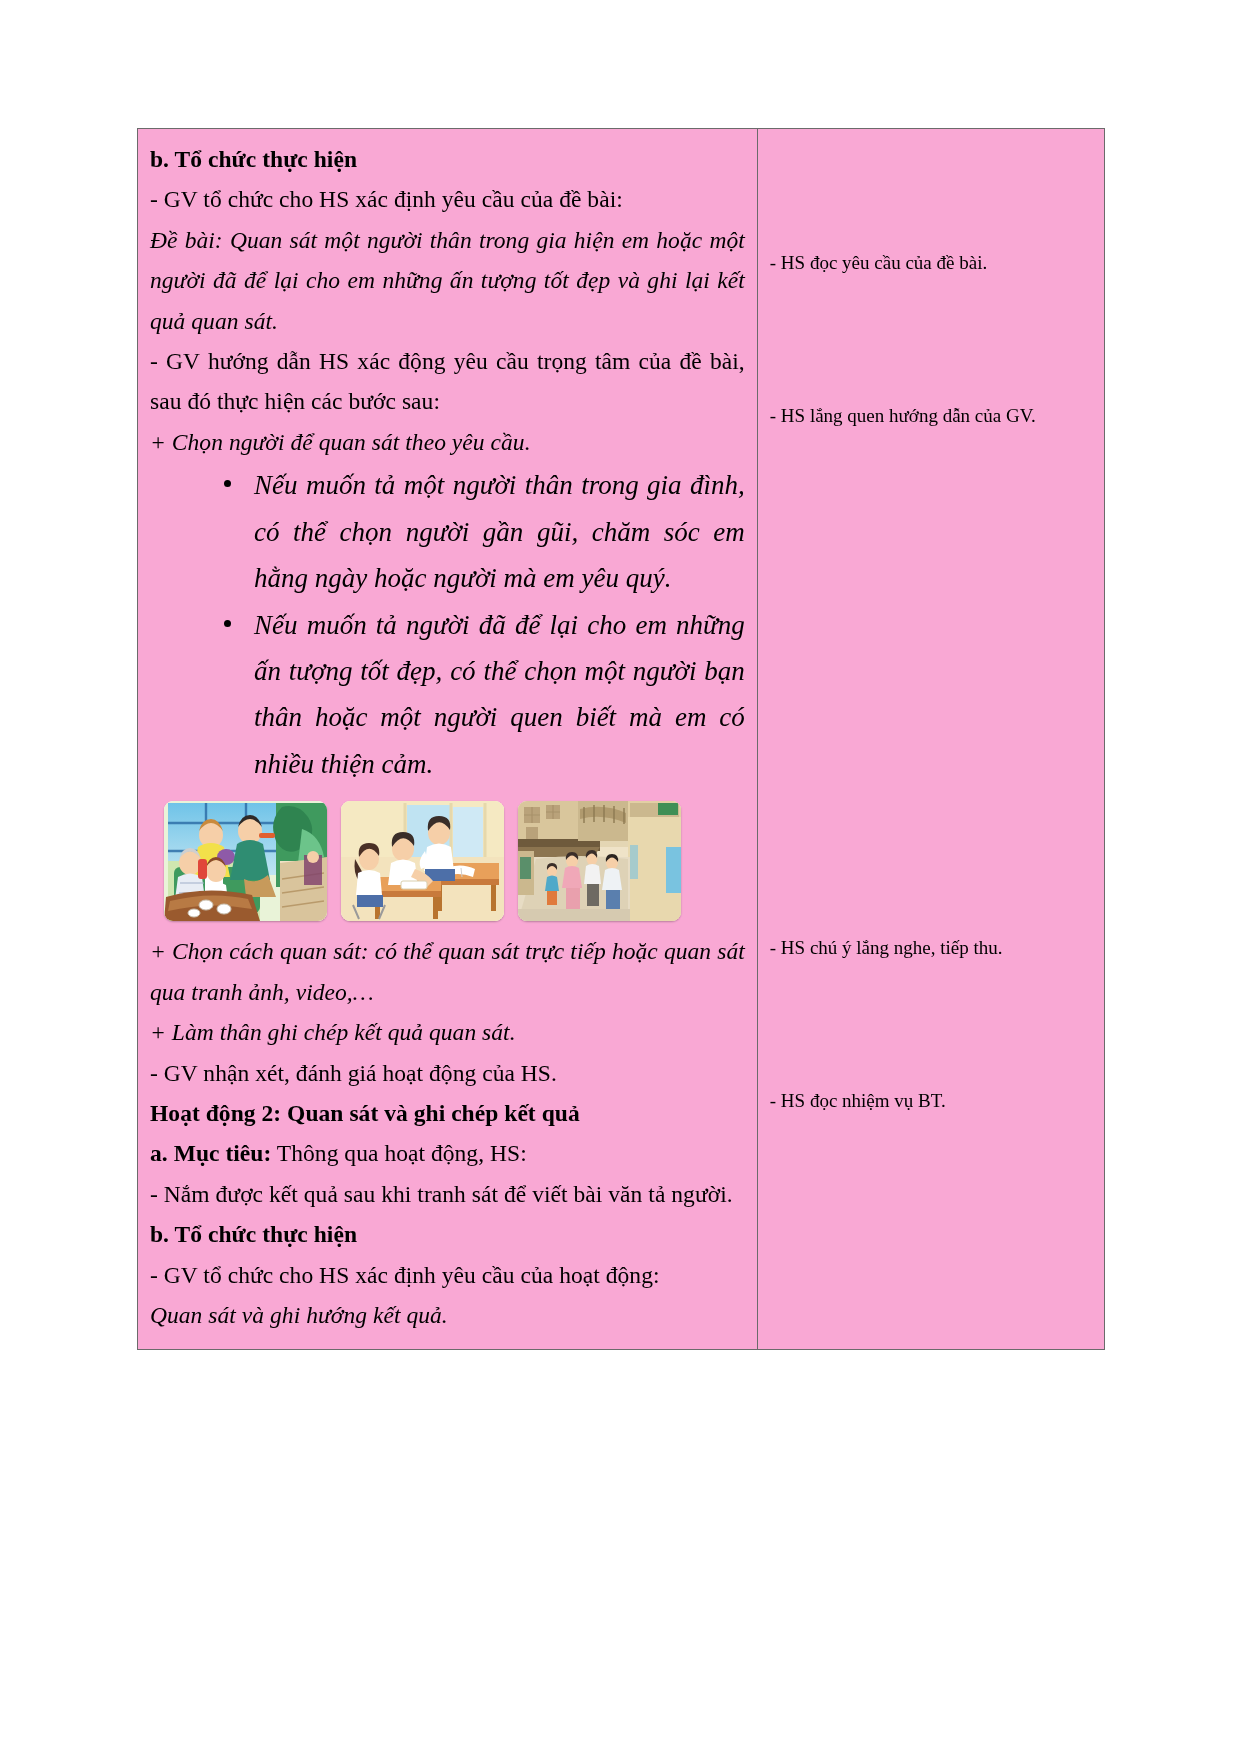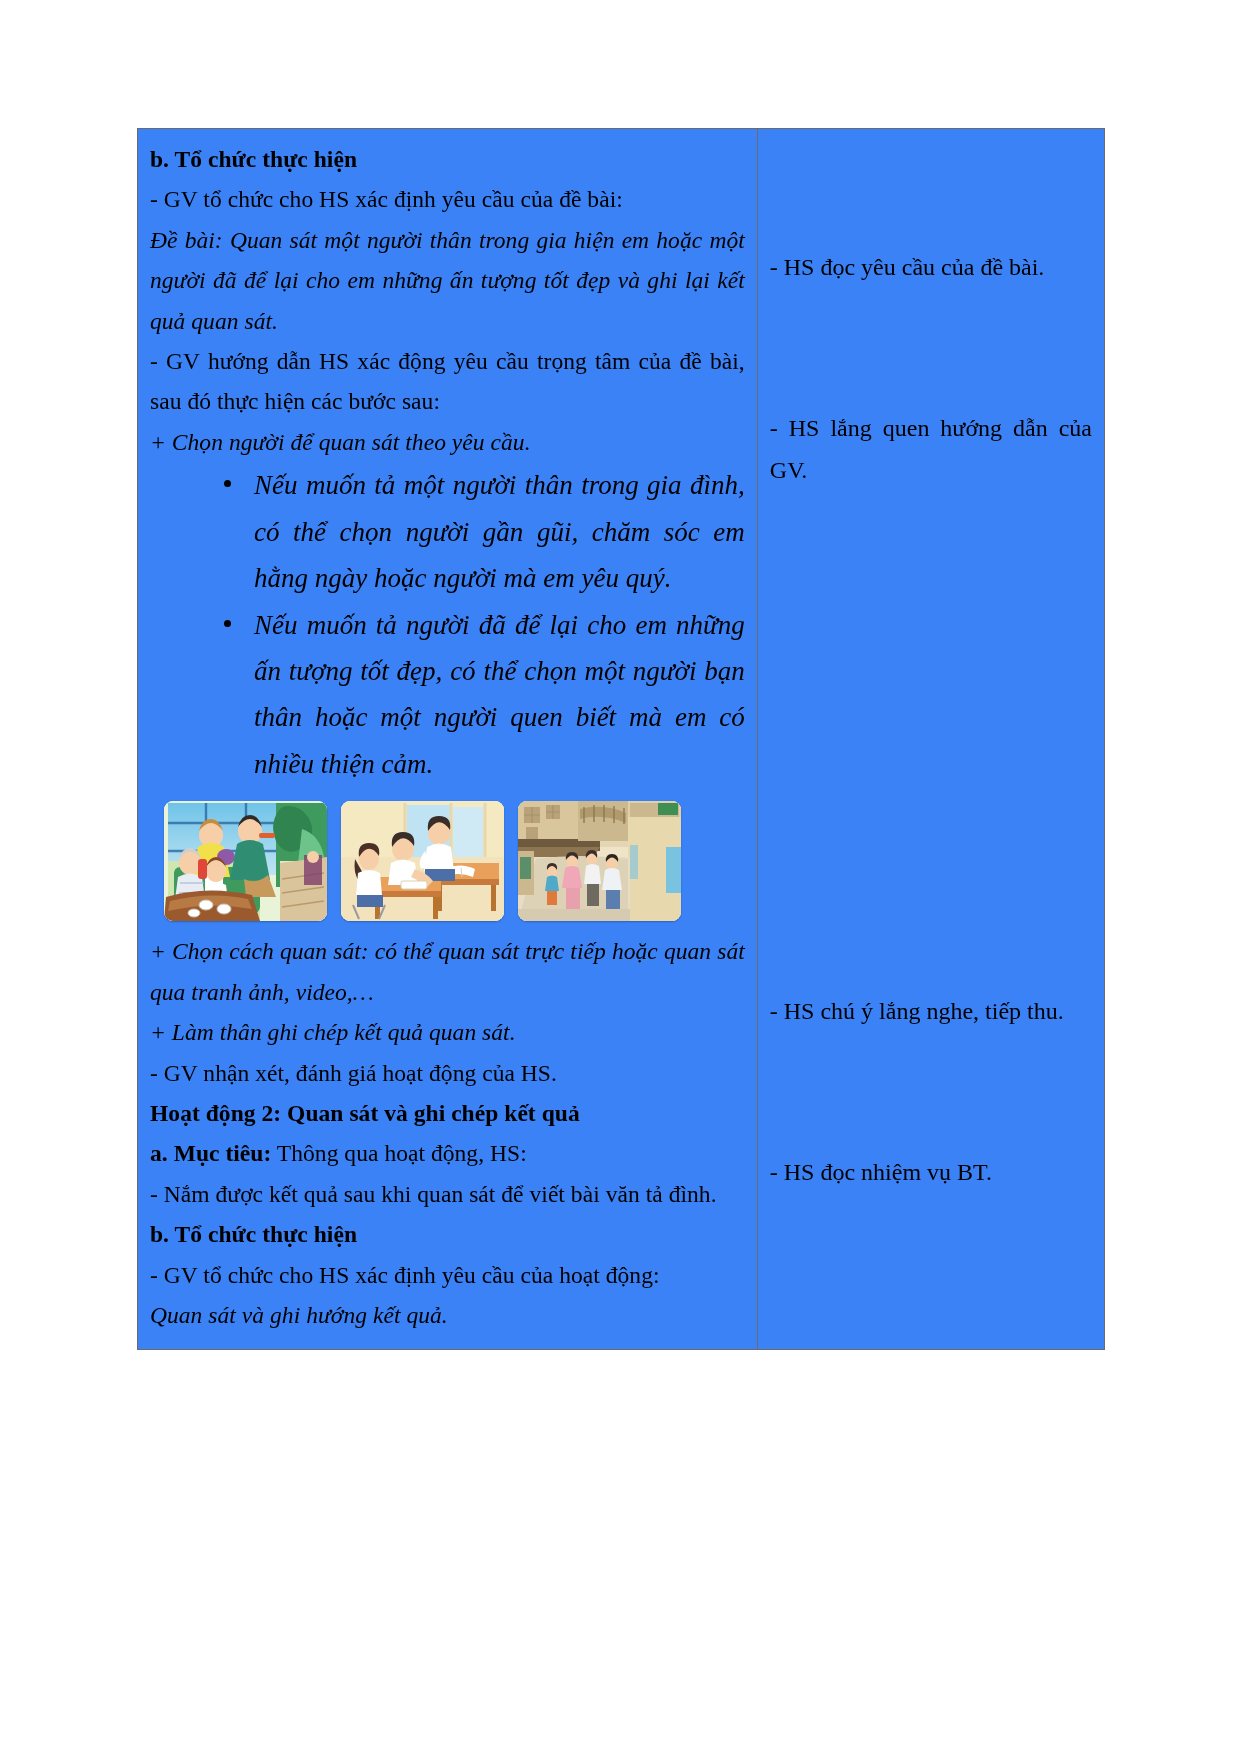--- a/index.html
+++ b/index.html
@@ -19,21 +19,21 @@
     left: 0; top: 0;
     width: 1241px; height: 1754px;
   }
   .doc-table {
     position: absolute;
     left: 137px;
     top: 128px;
     width: 968px;
     border-collapse: collapse;
     border: 1px solid #4a4a4a;
-    background: #3b82f6;
+    background: #f9a8d4;
   }
   .doc-table td {
     border: 1px solid #6b6b6b;
     vertical-align: top;
     padding: 10px 12px 14px 12px;
   }
   .col-left { width: 620px; }
   .col-right { width: 348px; }
 
   .p {
@@ -84,21 +84,21 @@
     width: 163px;
     height: 120px;
     border-radius: 9px;
     overflow: hidden;
     box-shadow: 0 1px 2px rgba(0,0,0,0.25);
     background: #fff;
     flex: 0 0 auto;
   }
   .thumb svg { display: block; width: 100%; height: 100%; }
 
-  .rc-block { font-size: 24px; line-height: 1.72; text-align: justify; text-justify: inter-word; margin: 0; }
+  .rc-block { font-size: 19px; line-height: 1.72; text-align: justify; text-justify: inter-word; margin: 0; }
   .spacer-a { height: 108px; }
   .spacer-b { height: 500px; }
   .spacer-c { height: 120px; }
 </style>
 </head>
 <body>
 
 <div class="page">
 
   <table class="doc-table">
@@ -312,21 +312,21 @@
         <p class="p italic">+ Chọn cách quan sát: có thể quan sát trực tiếp hoặc quan sát qua tranh ảnh, video,…</p>
 
         <p class="p italic nojust">+ Làm thân ghi chép kết quả quan sát.</p>
 
         <p class="p nojust">- GV nhận xét, đánh giá hoạt động của HS.</p>
 
         <p class="p bold nojust">Hoạt động 2: Quan sát và ghi chép kết quả</p>
 
         <p class="p nojust"><span class="lead-bold">a. Mục tiêu:</span><span> Thông qua hoạt động, HS:</span></p>
 
-        <p class="p">- Nắm được kết quả sau khi quan sát để viết bài văn tả đình.</p>
+        <p class="p">- Nắm được kết quả sau khi tranh sát để viết bài văn tả người.</p>
 
         <p class="p bold nojust">b. Tổ chức thực hiện</p>
 
         <p class="p">- GV tổ chức cho HS xác định yêu cầu của hoạt động:</p>
 
         <p class="p italic nojust">Quan sát và ghi hướng kết quả.</p>
 
       </td>
 
       <td class="col-right">

